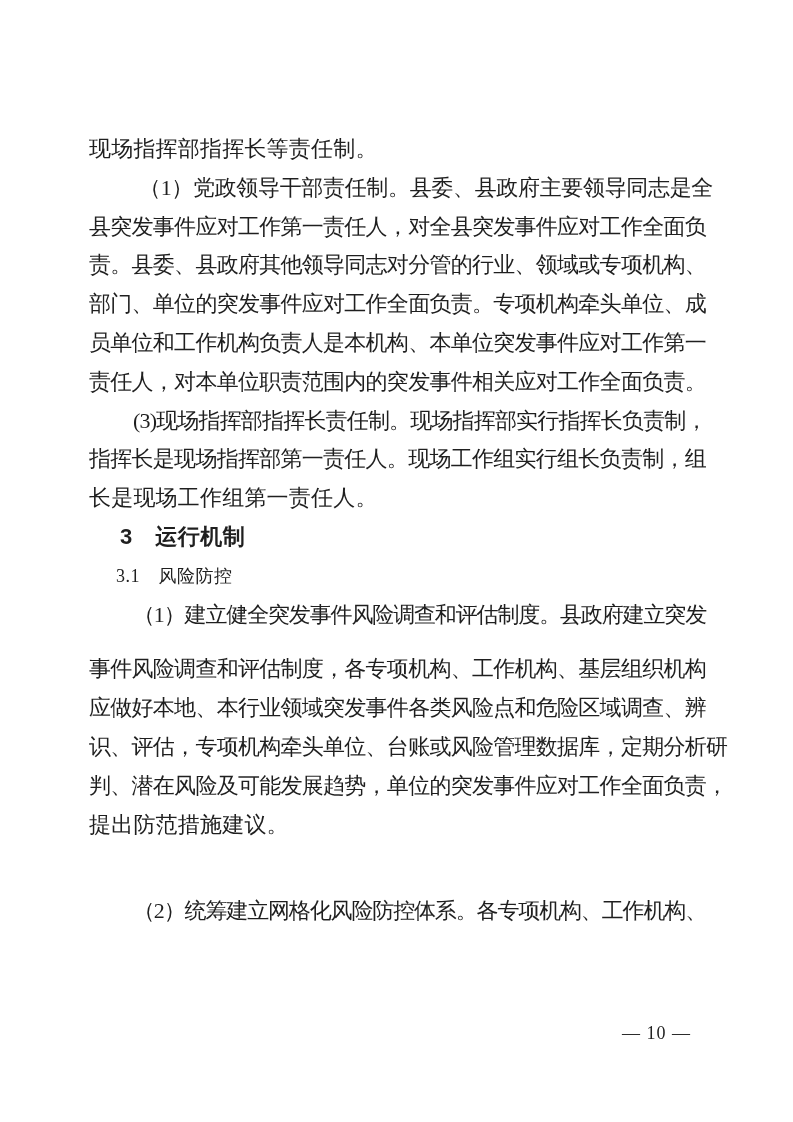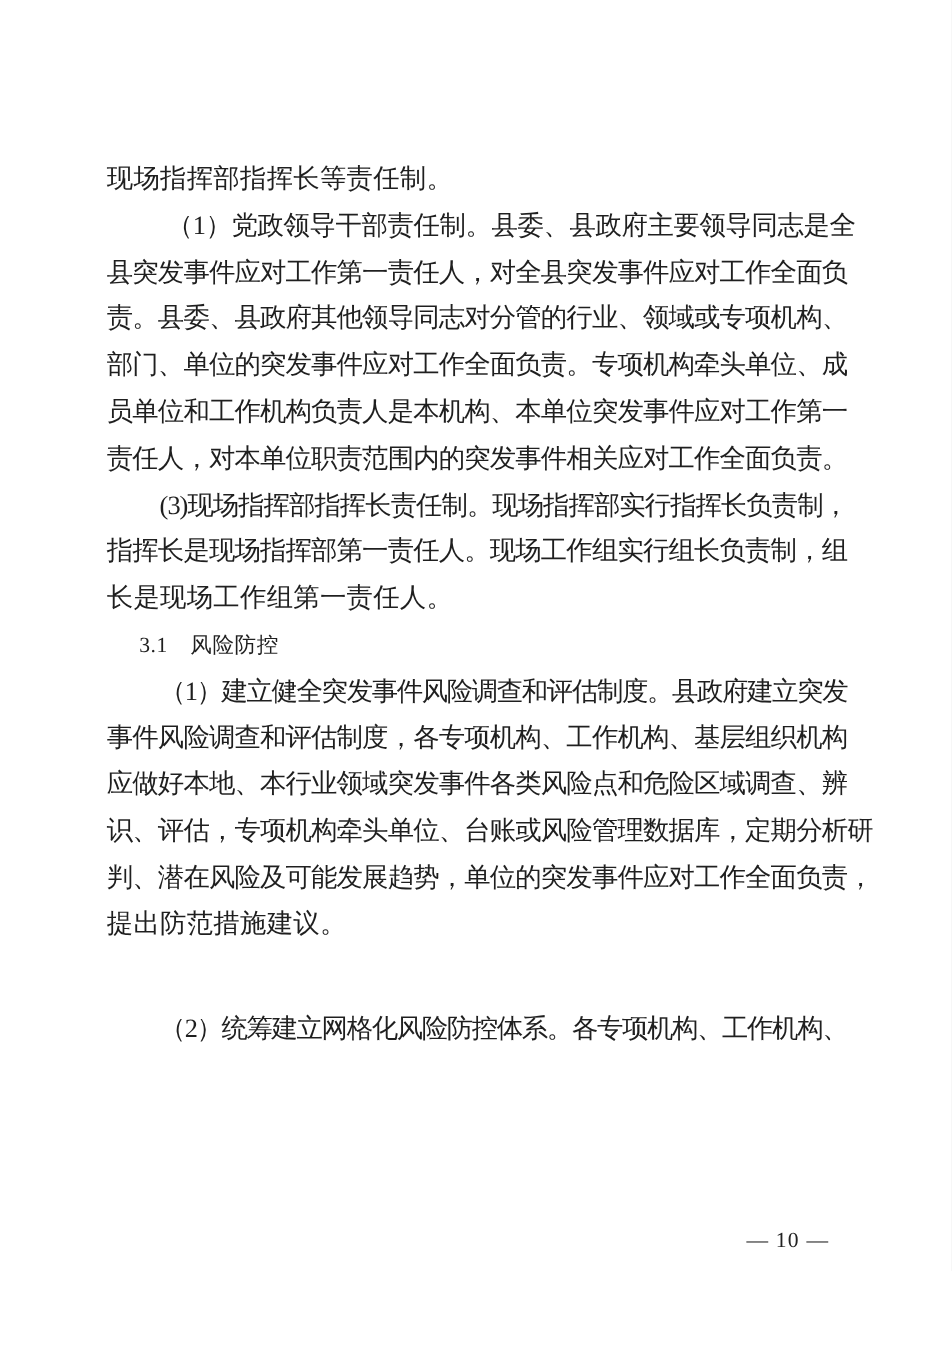--- a/index.html
+++ b/index.html
@@ -71,24 +71,25 @@
         <div class="line" style="letter-spacing: -0.724138px;">责。县委、县政府其他领导同志对分管的行业、领域或专项机构、</div>
         <div class="line" style="letter-spacing: -0.724138px;">部门、单位的突发事件应对工作全面负责。专项机构牵头单位、成</div>
         <div class="line" style="letter-spacing: -0.724138px;">员单位和工作机构负责人是本机构、本单位突发事件应对工作第一</div>
         <div class="line" style="letter-spacing: -0.724138px;">责任人，对本单位职责范围内的突发事件相关应对工作全面负责。</div>
       </div>
       <div class="para">
         <div class="line indent" style="letter-spacing: -0.827586px;">(3)现场指挥部指挥长责任制。现场指挥部实行指挥长负责制，</div>
         <div class="line" style="letter-spacing: -0.724138px;">指挥长是现场指挥部第一责任人。现场工作组实行组长负责制，组</div>
         <div class="line">长是现场工作组第一责任人。</div>
       </div>
+      <div class="heading1">3　运行机制</div>
       <div class="heading2">3.1　风险防控</div>
       <div class="para">
         <div class="line indent" style="letter-spacing: -1.14286px;">（1）建立健全突发事件风险调查和评估制度。县政府建立突发</div>
-        <div class="line" style="letter-spacing: -0.724138px;">事件风险调查和评估制度，各专项机构、工作机构、基层组织机构</div>
+        <div class="line" style="letter-spacing: -0.724138px; margin-top: 16px;">事件风险调查和评估制度，各专项机构、工作机构、基层组织机构</div>
         <div class="line" style="letter-spacing: -0.724138px;">应做好本地、本行业领域突发事件各类风险点和危险区域调查、辨</div>
         <div class="line" style="letter-spacing: -0.724138px;">识、评估，专项机构牵头单位、台账或风险管理数据库，定期分析研</div>
         <div class="line" style="letter-spacing: -0.724138px;">判、潜在风险及可能发展趋势，单位的突发事件应对工作全面负责，</div>
         <div class="line">提出防范措施建议。</div>
       </div>
       <div class="para">
         <div class="line indent" style="letter-spacing: -1.14286px; margin-top: 48px;">（2）统筹建立网格化风险防控体系。各专项机构、工作机构、</div>
       </div>
     </div>
   <div class="footer">

